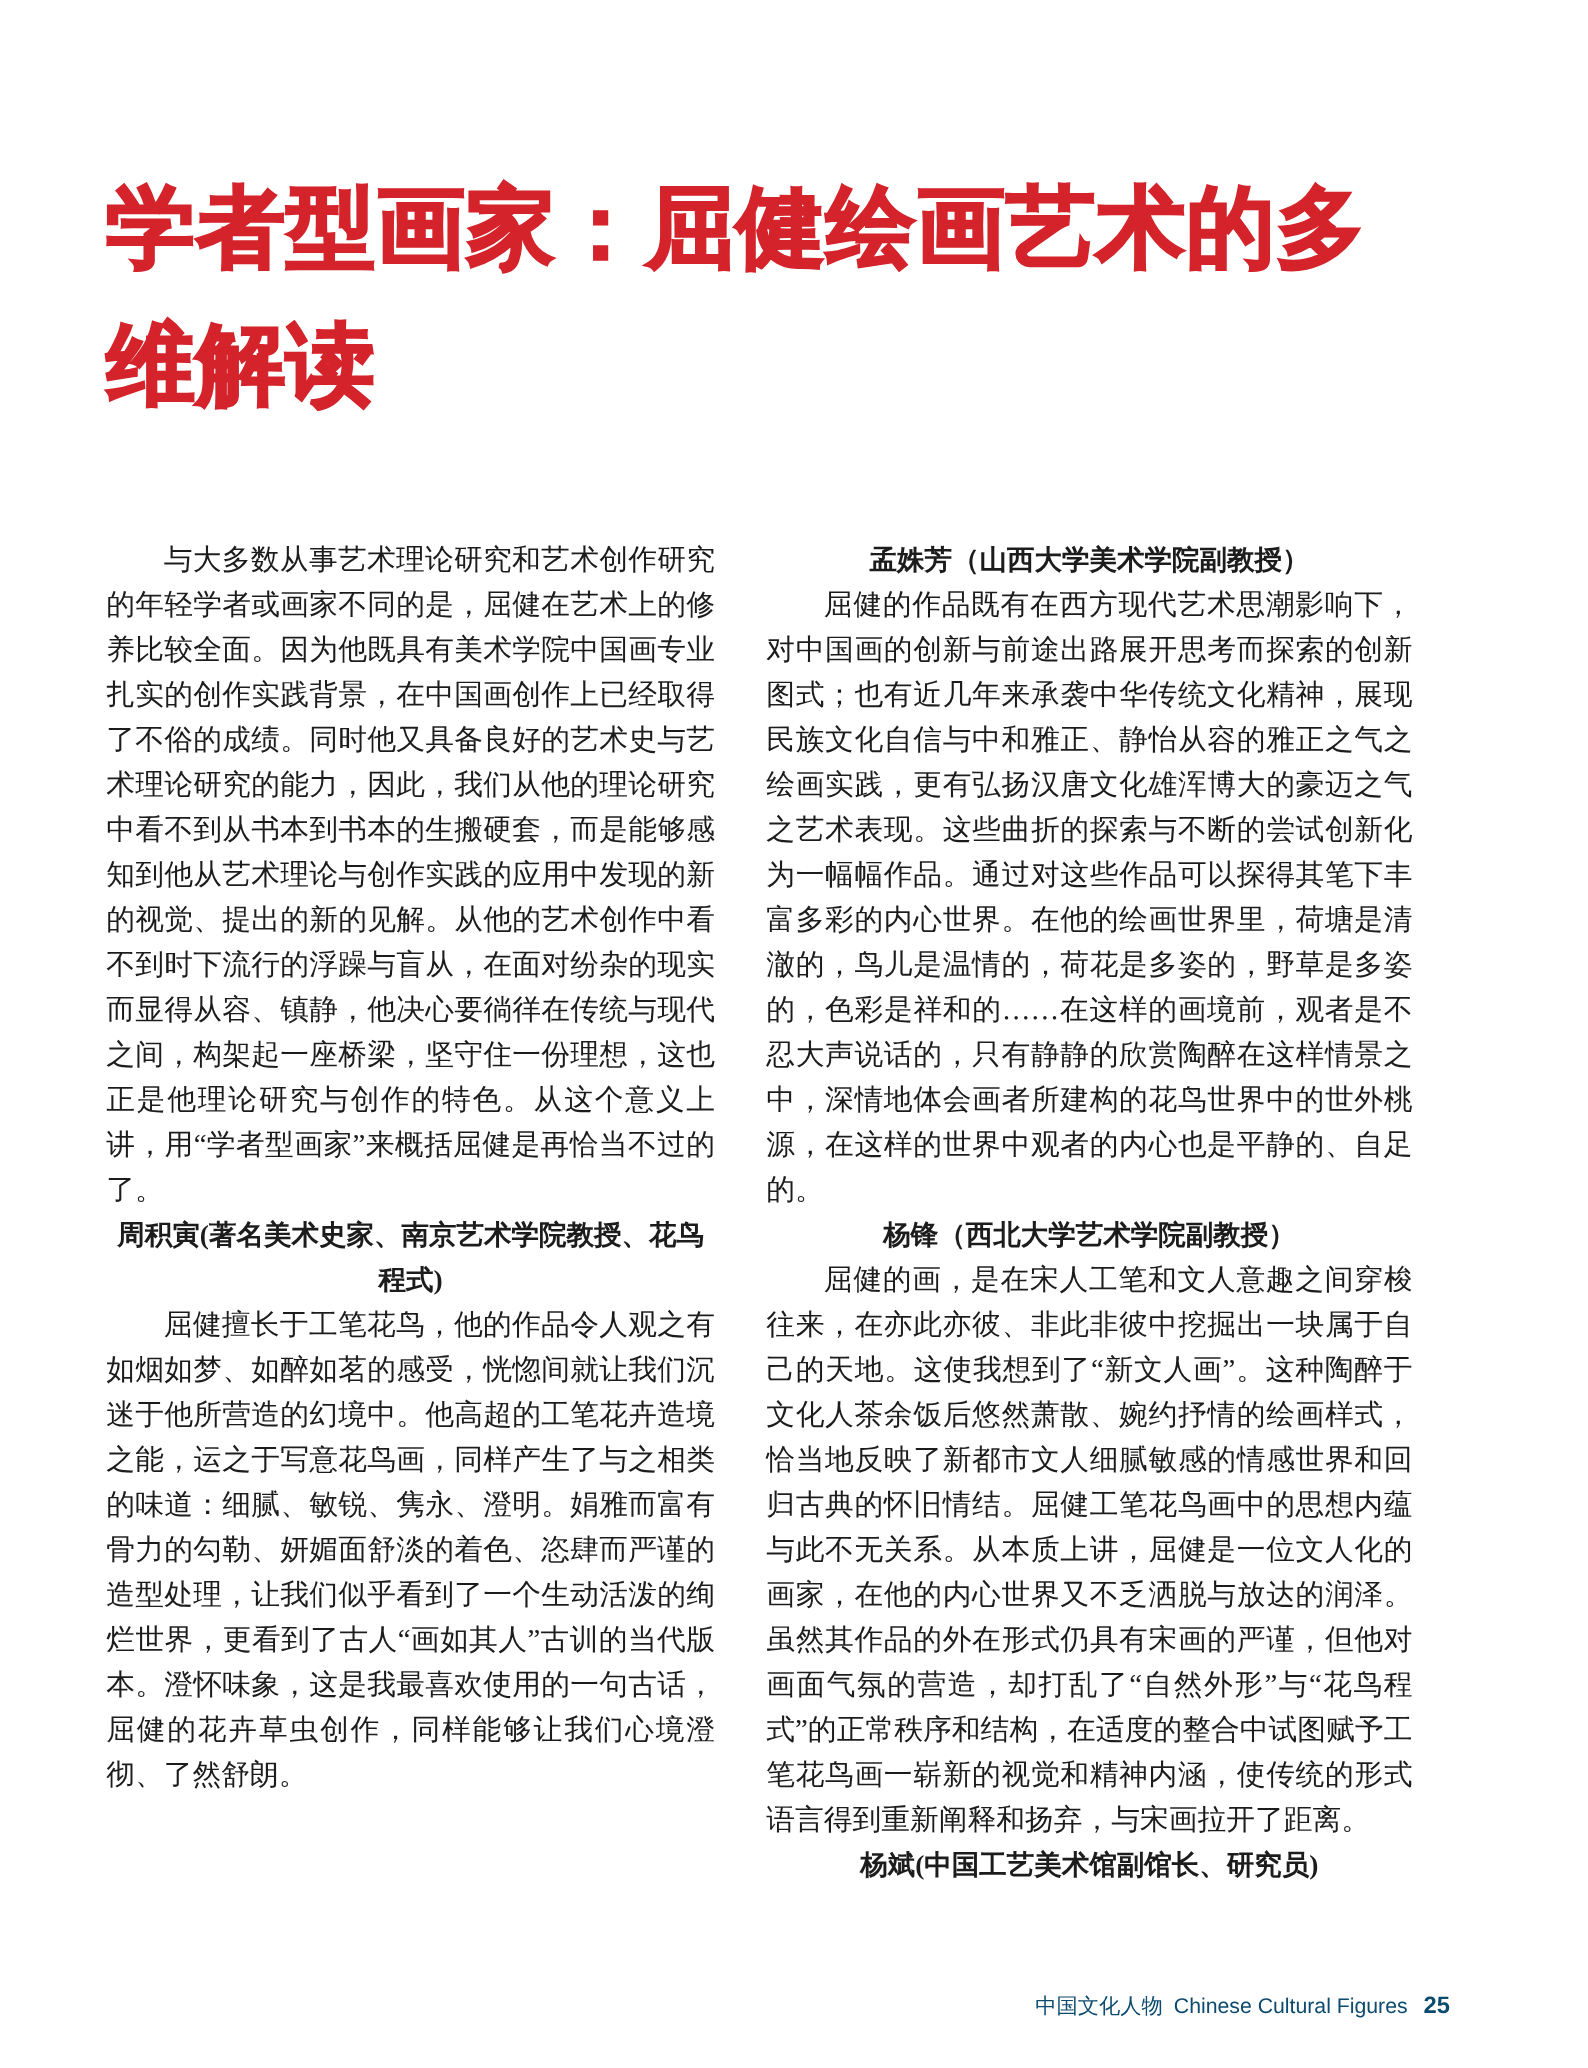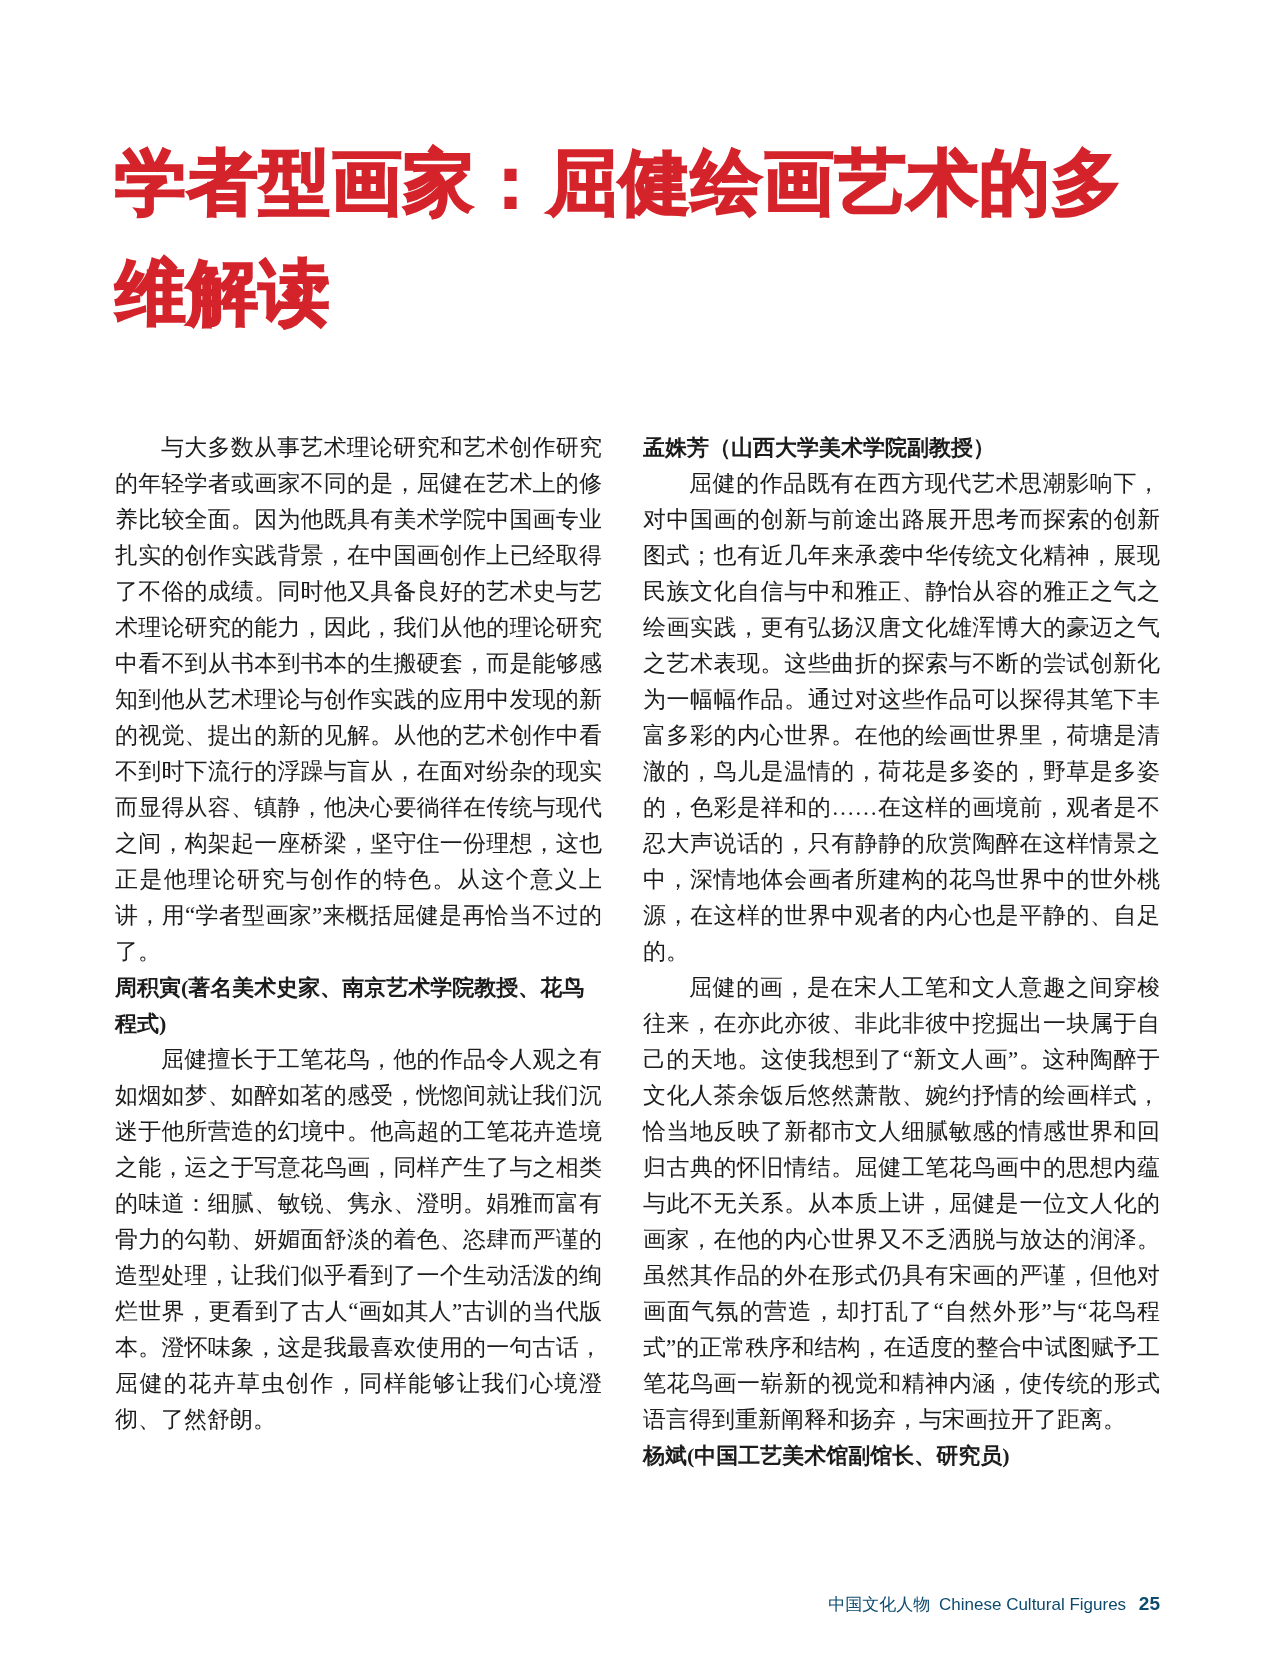--- a/index.html
+++ b/index.html
@@ -6,21 +6,21 @@
     margin: 0;
     padding: 0;
     background: #ffffff;
   }
   .page {
     position: relative;
     width: 1270px;
     height: 1654px;
     background: #ffffff;
     box-sizing: border-box;
-    padding: 128px 110px 0 115px;
+    padding: 128px 110px 0 85px;
     overflow: hidden;
     font-family: "Liberation Serif", "DejaVu Serif", serif;
     color: #1c1c1c;
   }
   .title-zh {
     margin: 0;
     width: 1045px;
     font-family: "Liberation Sans", "DejaVu Sans", sans-serif;
     font-weight: 900;
     font-size: 71px;
@@ -46,21 +46,21 @@
   .column {
     font-size: 23px;
     line-height: 36px;
     text-align: justify;
   }
   .column-left  { width: 487px; margin-right: 41px; }
   .column-right { width: 517px; }
   .column p { margin: 0; }
   .para.indent { text-indent: 2em; }
   .attribution {
-    text-align: left;
+    text-align: center;
     font-weight: bold;
     font-size: 22px;
   }
   .footer {
     position: absolute;
     right: 110px;
     bottom: 38px;
     font-family: "Liberation Sans", "DejaVu Sans", sans-serif;
     font-size: 17px;
     color: #0c4a6e;
@@ -83,20 +83,21 @@
 
   <div class="columns">
     <div class="column column-left">
         <p class="para indent">与大多数从事艺术理论研究和艺术创作研究的年轻学者或画家不同的是，屈健在艺术上的修养比较全面。因为他既具有美术学院中国画专业扎实的创作实践背景，在中国画创作上已经取得了不俗的成绩。同时他又具备良好的艺术史与艺术理论研究的能力，因此，我们从他的理论研究中看不到从书本到书本的生搬硬套，而是能够感知到他从艺术理论与创作实践的应用中发现的新的视觉、提出的新的见解。从他的艺术创作中看不到时下流行的浮躁与盲从，在面对纷杂的现实而显得从容、镇静，他决心要徜徉在传统与现代之间，构架起一座桥梁，坚守住一份理想，这也正是他理论研究与创作的特色。从这个意义上讲，用“学者型画家”来概括屈健是再恰当不过的了。</p>
         <p class="attribution">周积寅(著名美术史家、南京艺术学院教授、花鸟程式)</p>
         <p class="para indent">屈健擅长于工笔花鸟，他的作品令人观之有如烟如梦、如醉如茗的感受，恍惚间就让我们沉迷于他所营造的幻境中。他高超的工笔花卉造境之能，运之于写意花鸟画，同样产生了与之相类的味道：细腻、敏锐、隽永、澄明。娟雅而富有骨力的勾勒、妍媚面舒淡的着色、恣肆而严谨的造型处理，让我们似乎看到了一个生动活泼的绚烂世界，更看到了古人“画如其人”古训的当代版本。澄怀味象，这是我最喜欢使用的一句古话，屈健的花卉草虫创作，同样能够让我们心境澄彻、了然舒朗。</p>
       </div>
     <div class="column column-right">
         <p class="attribution">孟姝芳（山西大学美术学院副教授）</p>
         <p class="para indent">屈健的作品既有在西方现代艺术思潮影响下，对中国画的创新与前途出路展开思考而探索的创新图式；也有近几年来承袭中华传统文化精神，展现民族文化自信与中和雅正、静怡从容的雅正之气之绘画实践，更有弘扬汉唐文化雄浑博大的豪迈之气之艺术表现。这些曲折的探索与不断的尝试创新化为一幅幅作品。通过对这些作品可以探得其笔下丰富多彩的内心世界。在他的绘画世界里，荷塘是清澈的，鸟儿是温情的，荷花是多姿的，野草是多姿的，色彩是祥和的……在这样的画境前，观者是不忍大声说话的，只有静静的欣赏陶醉在这样情景之中，深情地体会画者所建构的花鸟世界中的世外桃源，在这样的世界中观者的内心也是平静的、自足的。</p>
+        <p class="attribution">杨锋（西北大学艺术学院副教授）</p>
         <p class="para indent">屈健的画，是在宋人工笔和文人意趣之间穿梭往来，在亦此亦彼、非此非彼中挖掘出一块属于自己的天地。这使我想到了“新文人画”。这种陶醉于文化人茶余饭后悠然萧散、婉约抒情的绘画样式，恰当地反映了新都市文人细腻敏感的情感世界和回归古典的怀旧情结。屈健工笔花鸟画中的思想内蕴与此不无关系。从本质上讲，屈健是一位文人化的画家，在他的内心世界又不乏洒脱与放达的润泽。虽然其作品的外在形式仍具有宋画的严谨，但他对画面气氛的营造，却打乱了“自然外形”与“花鸟程式”的正常秩序和结构，在适度的整合中试图赋予工笔花鸟画一崭新的视觉和精神内涵，使传统的形式语言得到重新阐释和扬弃，与宋画拉开了距离。</p>
         <p class="attribution">杨斌(中国工艺美术馆副馆长、研究员)</p>
       </div>
   </div>
 
   <div class="footer">
     <span>中国文化人物</span>
     <span>Chinese Cultural Figures</span>
     <span class="page-num">25</span>
   </div>

